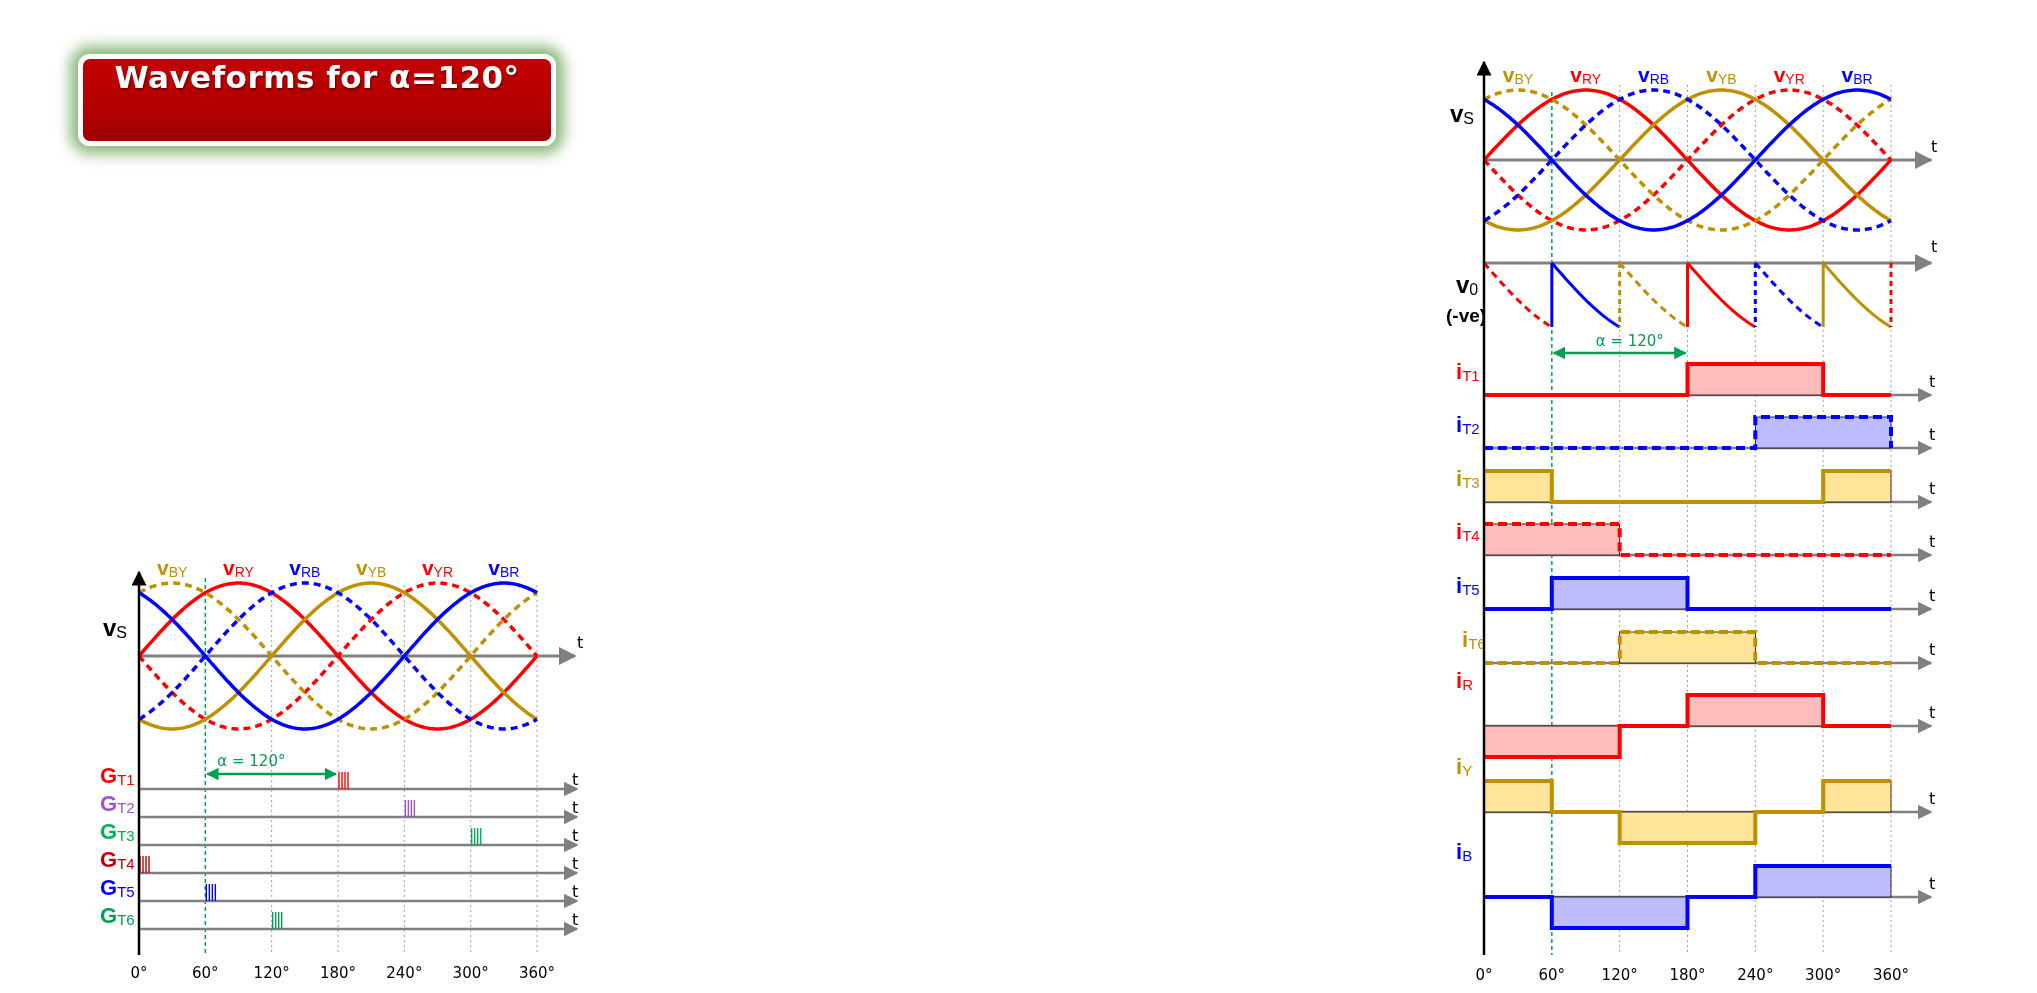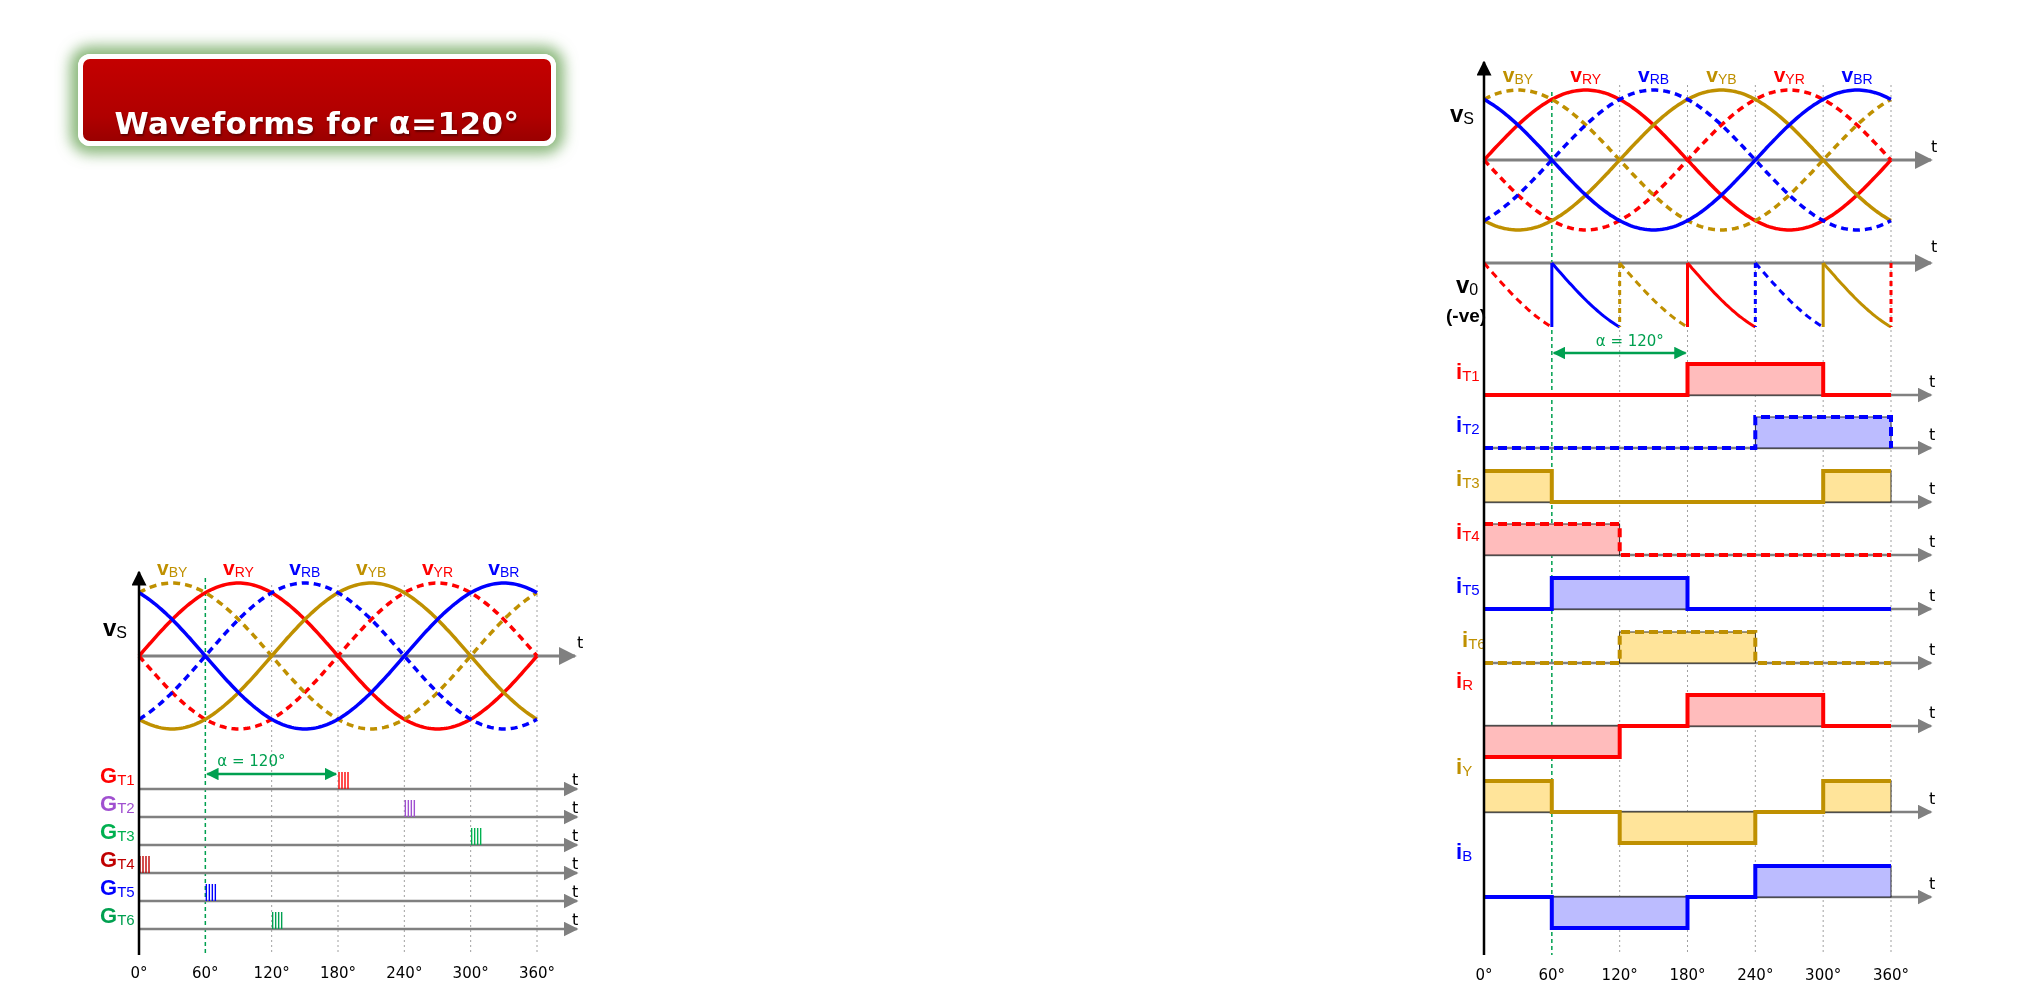--- a/index.html
+++ b/index.html
@@ -2,21 +2,21 @@
 <html><head>
 <meta charset="utf-8">
 <style>
   html, body { margin: 0; padding: 0; background: #ffffff; }
   body { width: 2037px; height: 993px; position: relative; overflow: hidden; font-family: "DejaVu Sans", sans-serif; }
   #title-box {
     position: absolute; left: 78px; top: 54px; width: 478px; height: 92px;
     box-sizing: border-box; border: 5px solid #ffffff; border-radius: 12px;
     background: linear-gradient(#c40000, #b00000 70%, #9a0000);
     box-shadow: 0 0 14px 8px rgba(100,160,80,0.75);
-    display: flex; align-items: flex-end; justify-content: center;
+    display: flex; align-items: flex-start; justify-content: center;
   }
   #title-text {
     color: #ffffff; font-family: "DejaVu Sans", sans-serif; font-weight: bold;
     font-size: 31px; letter-spacing: 0.5px; text-shadow: 1px 2px 2px rgba(60,0,0,0.6);
   }
   svg { position: absolute; left: 0; top: 0; }
   .lbl { font-family: "Liberation Sans", sans-serif; font-weight: bold; }
   .tick { font-family: "DejaVu Sans", sans-serif; font-size: 15px; fill: #000; }
   .tlabel { font-family: "DejaVu Sans", sans-serif; font-size: 16px; fill: #000; }
 </style>

